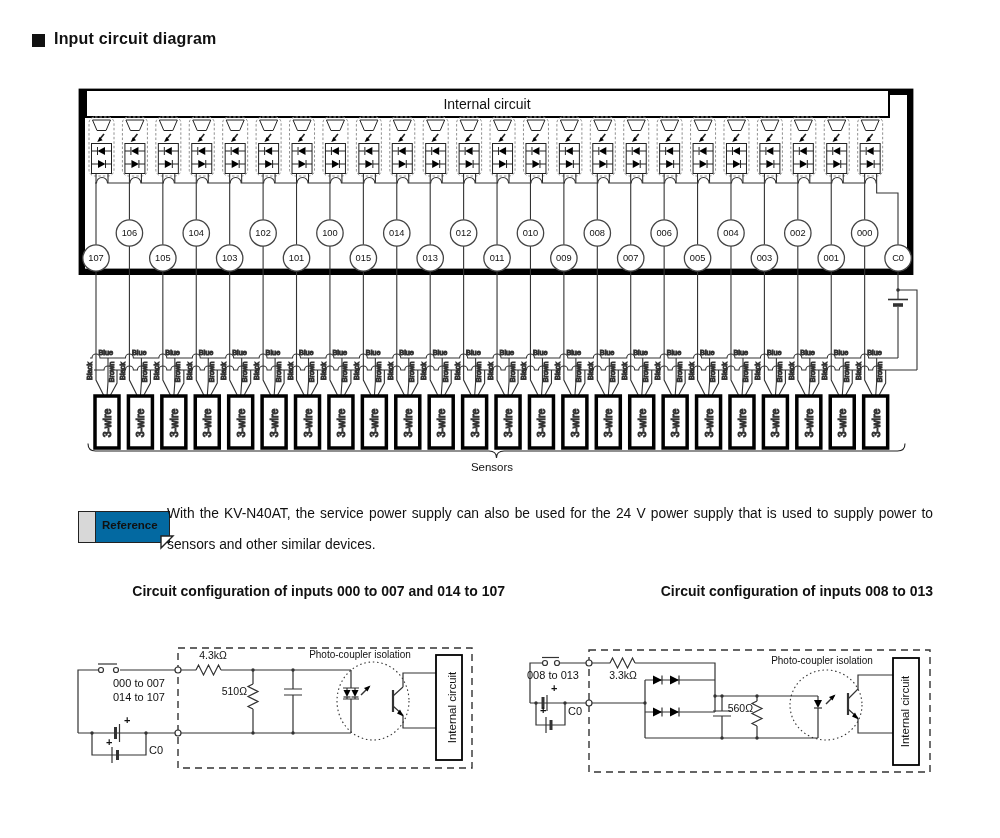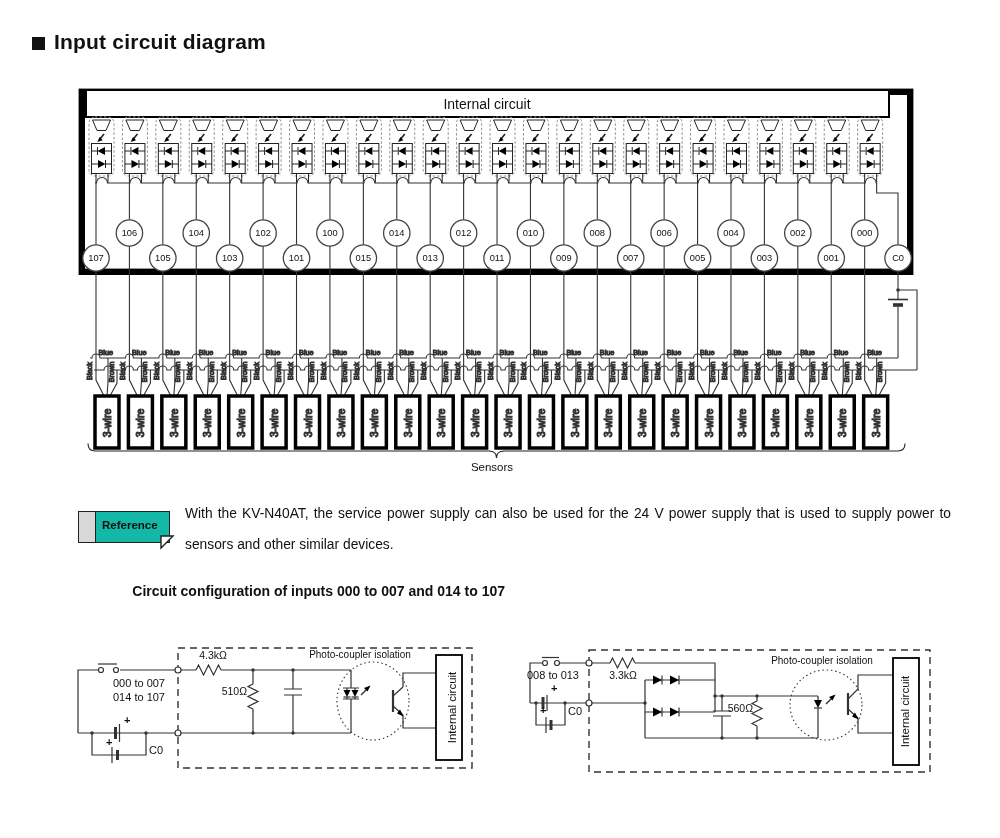--- a/index.html
+++ b/index.html
@@ -1,28 +1,28 @@
 <!DOCTYPE html>
 <html><head>
 <meta charset="utf-8">
 <style>
   html,body{margin:0;padding:0;background:#fff;}
   .page{position:relative;width:1000px;height:838px;background:#fff;overflow:hidden;
         font-family:"Liberation Sans",sans-serif;color:#111;}
   .title-row{position:absolute;left:32px;top:30px;display:flex;align-items:center;gap:9px;}
   .title-bullet{width:13px;height:13px;background:#111;display:inline-block;margin-top:2px;}
-  .title-text{font-size:21px;font-weight:bold;letter-spacing:.2px;}
+  .title-text{font-size:16px;font-weight:bold;letter-spacing:.2px;}
   svg text{font-family:"Liberation Sans",sans-serif;fill:#111;}
   .ref-badge{position:absolute;left:78px;top:511px;width:90px;height:30px;
-             border:1.6px solid #222;background:#14b8a6;}
+             border:1.6px solid #222;background:#0369a1;}
   .ref-tab{position:absolute;left:0;top:0;width:16px;height:100%;background:#d8d8d8;
            border-right:1.6px solid #222;}
   .ref-label{position:absolute;left:23px;top:7px;font-weight:bold;font-size:11.5px;white-space:nowrap;}
   .ref-fold{position:absolute;right:-7px;bottom:-8px;}
-  .ref-text{position:absolute;left:185px;top:498px;width:766px;font-size:13.8px;
+  .ref-text{position:absolute;left:167px;top:498px;width:766px;font-size:13.8px;
             line-height:31px;text-align:justify;color:#111;}
   .sub-heading{position:absolute;top:580px;font-size:14px;font-weight:bold;line-height:22px;color:#111;text-align:right;}
   .sub-heading.left{left:63px;width:442px;}
   .sub-heading.right{left:523px;width:410px;}
   .abs{position:absolute;}
 </style>
 </head>
 <body>
 
 <div class="page">
@@ -667,20 +667,21 @@
   <div class="ref-badge">
     <span class="ref-tab"></span>
     <span class="ref-label">Reference</span>
     <svg class="ref-fold" width="16" height="15">
       <path d="M1 1 L13 1 L1 13 Z" fill="#fff" stroke="#222" stroke-width="1.4"></path>
     </svg>
   </div>
   <div class="ref-text">With the KV-N40AT, the service power supply can also be used for the 24 V power supply that is used to supply power to sensors and other similar devices.</div>
 
   <div class="sub-heading left">Circuit configuration of inputs 000 to 007 and 014 to 107</div>
+  <div class="sub-heading right">Circuit configuration of inputs 008 to 013</div>
 
   <svg class="abs" style="left:60px;top:638px" width="440" height="145" viewBox="0 0 440 145">
     <g stroke="#333" stroke-width="1.2" fill="none">
       <path d="M38 32 H18 V95 M18 95 H115 M60 32 H115"></path>
       <path d="M38 26 H57"></path>
       <circle cx="41" cy="32" r="2.5" fill="#fff"></circle>
       <circle cx="56" cy="32" r="2.5" fill="#fff"></circle>
       <path d="M32 95 V117 H86 V95"></path>
       <path d="M55.5 89 V101" stroke-width="3"></path>
       <path d="M59.5 86 V104" stroke-width="1.2"></path>

